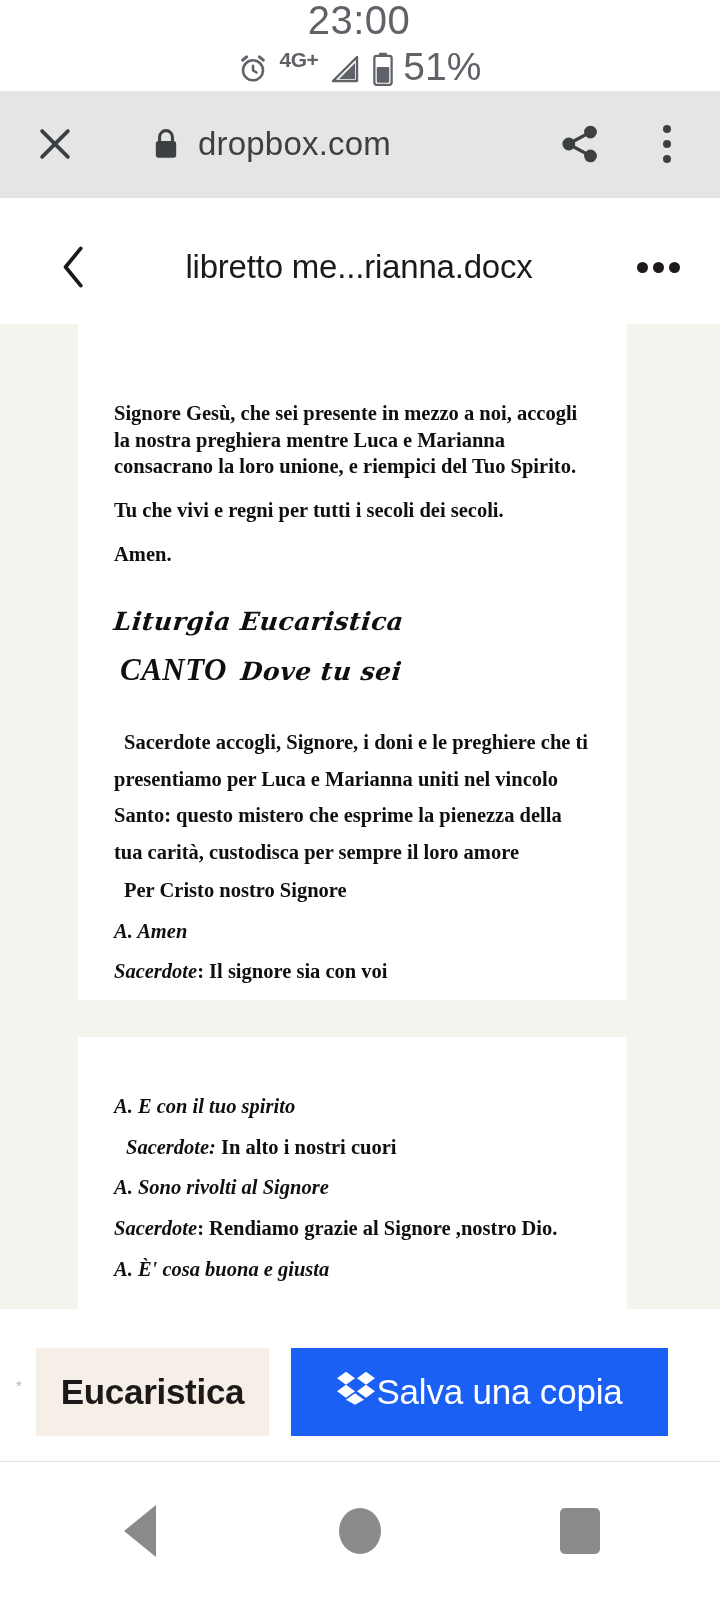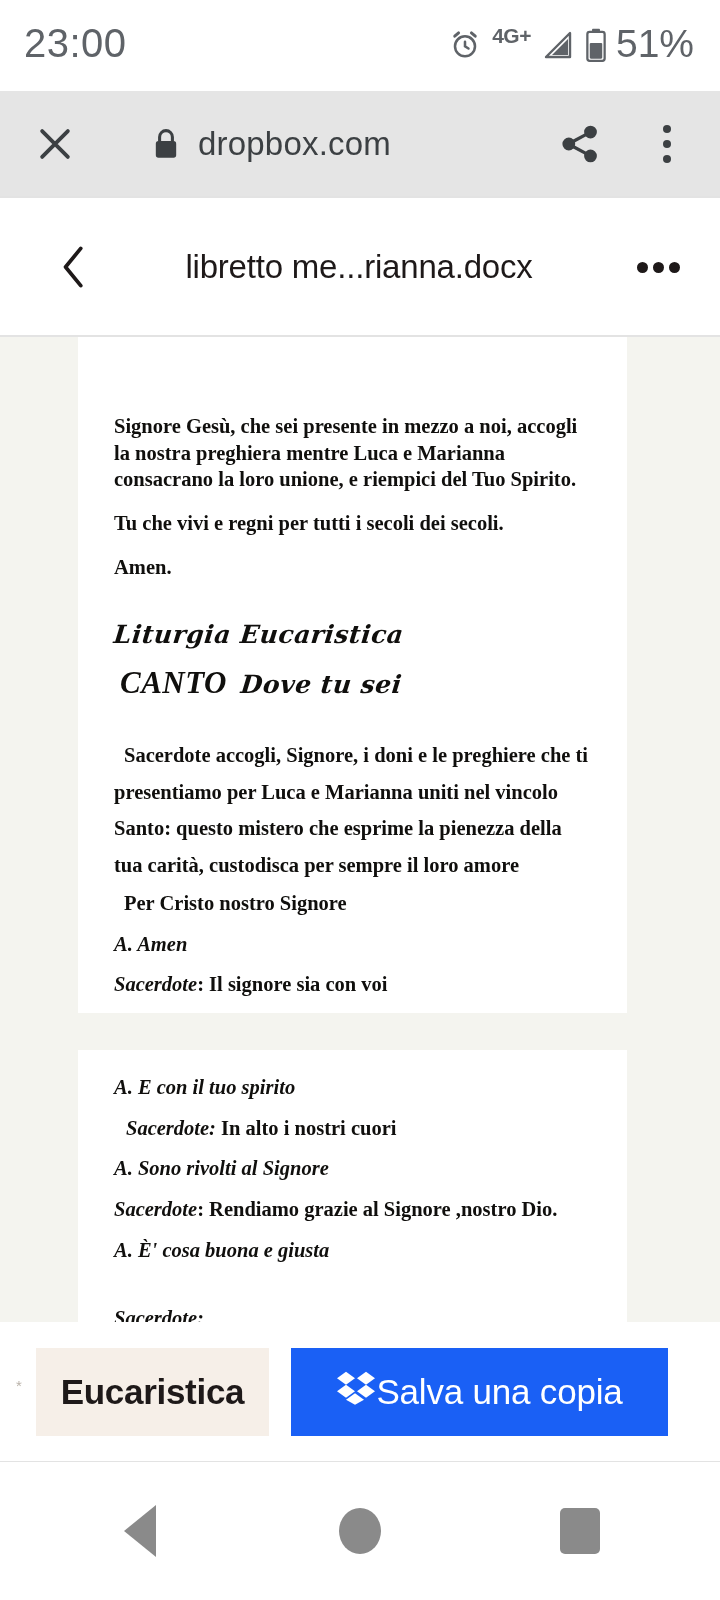--- a/index.html
+++ b/index.html
@@ -23,20 +23,21 @@
   
   .status-bar {
     position: absolute;
     top: 0; left: 0;
     width: 720px; height: 90px;
     display: flex;
     align-items: center;
     justify-content: space-between;
     padding: 0 26px 0 24px;
     background: #ffffff;
+    flex-direction: column;
   }
   .status-time {
     font-size: 40px;
     color: #5f6368;
     letter-spacing: 0.5px;
     font-weight: 400;
     line-height: 1;
     padding-bottom: 4px;
   }
   .status-icons {
@@ -112,21 +113,21 @@
     white-space: nowrap;
     margin-left: -10px;
   }
   .dh-more { width: 56px; display:flex; align-items:center; justify-content:center; }
   .dot3h { display:flex; flex-direction:row; gap:5px; align-items:center; }
   .dot3h i { display:block; width:11px; height:11px; border-radius:50%; background:#1e1919; }
 
   
   .viewer {
     position: absolute;
-    top: 337px; left: 0;
+    top: 324px; left: 0;
     width: 720px; height: 985px;
     background: #f4f4ef;
     overflow: hidden;
   }
   .doc-page {
     position: absolute;
     left: 78px;
     width: 549px;
     background: #ffffff;
   }
@@ -319,21 +320,21 @@
         </p>
 
         <p class="doc-p loose" style="margin-top:36px; text-indent:10px">Sacerdote accogli, Signore, i doni e le preghiere che ti presentiamo per Luca e Marianna uniti nel vincolo Santo: questo mistero che esprime la pienezza della tua carità, custodisca per sempre il loro amore</p>
         <p class="doc-p" style="margin-top:7px; text-indent:10px">Per Cristo nostro Signore</p>
         <p class="doc-p it" style="margin-top:14px">A.  Amen</p>
         <p class="doc-p" style="margin-top:14px"><span class="it">Sacerdote</span><span>: Il signore sia con voi</span></p>
       </div>
     </div>
 
     <div class="doc-page" id="page2">
-      <div class="page-inner" style="padding-top:24px">
+      <div class="page-inner" style="padding-top:56px">
         <p class="doc-p it">A. E con il tuo spirito</p>
         <p class="doc-p" style="margin-top:14px; text-indent:12px"><span class="it">Sacerdote:</span> <span>In alto i nostri cuori</span></p>
         <p class="doc-p it" style="margin-top:14px">A. Sono rivolti al Signore</p>
         <p class="doc-p" style="margin-top:14px"><span class="it">Sacerdote</span><span>: Rendiamo grazie al Signore ,nostro Dio.</span></p>
         <p class="doc-p it" style="margin-top:14px">A. È' cosa buona e giusta</p>
         <p class="doc-p" style="margin-top:42px"><span class="it">Sacerdote:</span></p>
 
       </div>
     </div>
 

